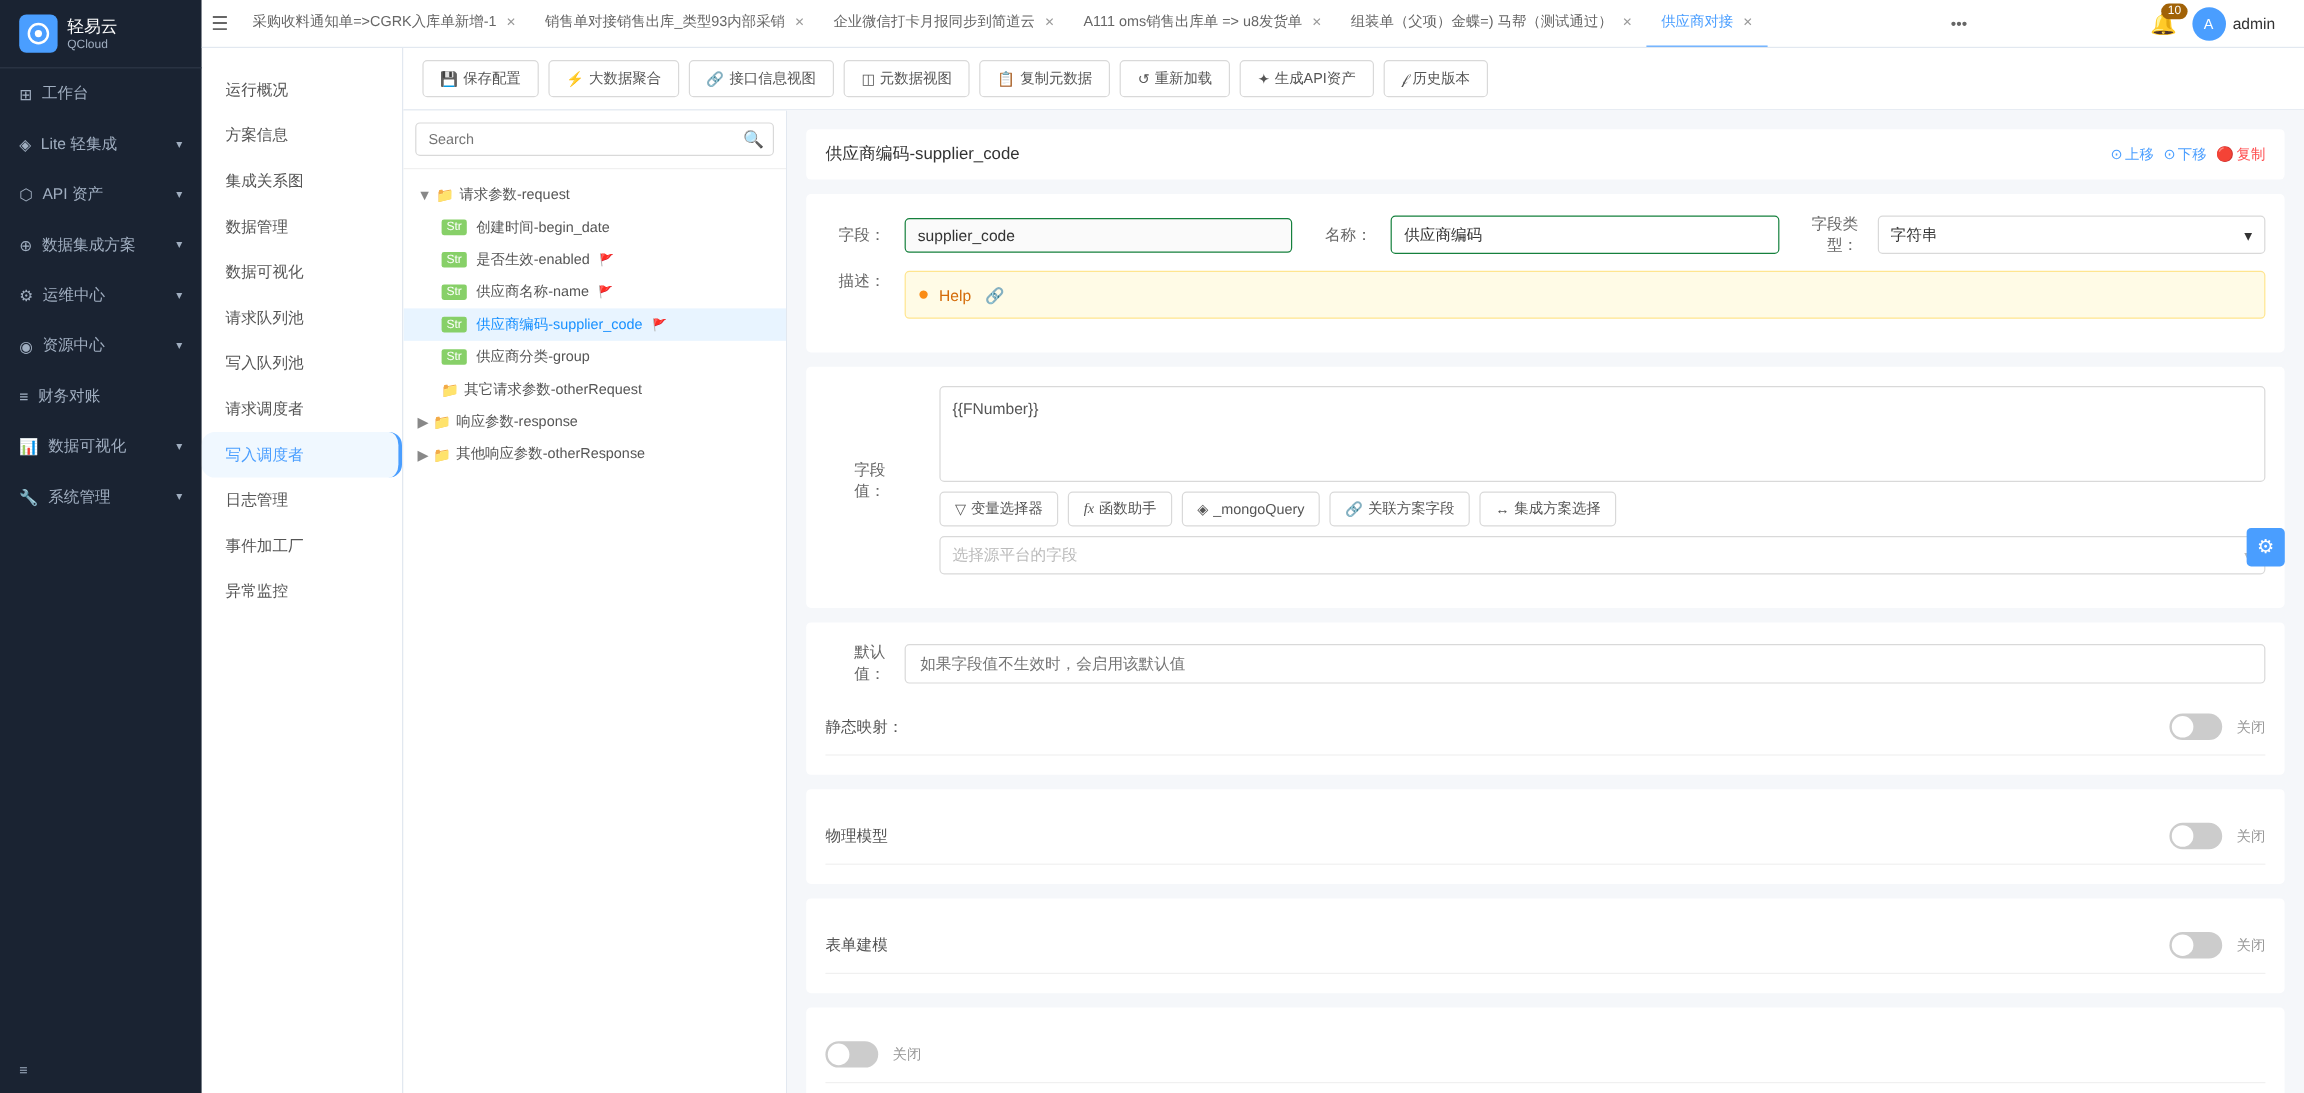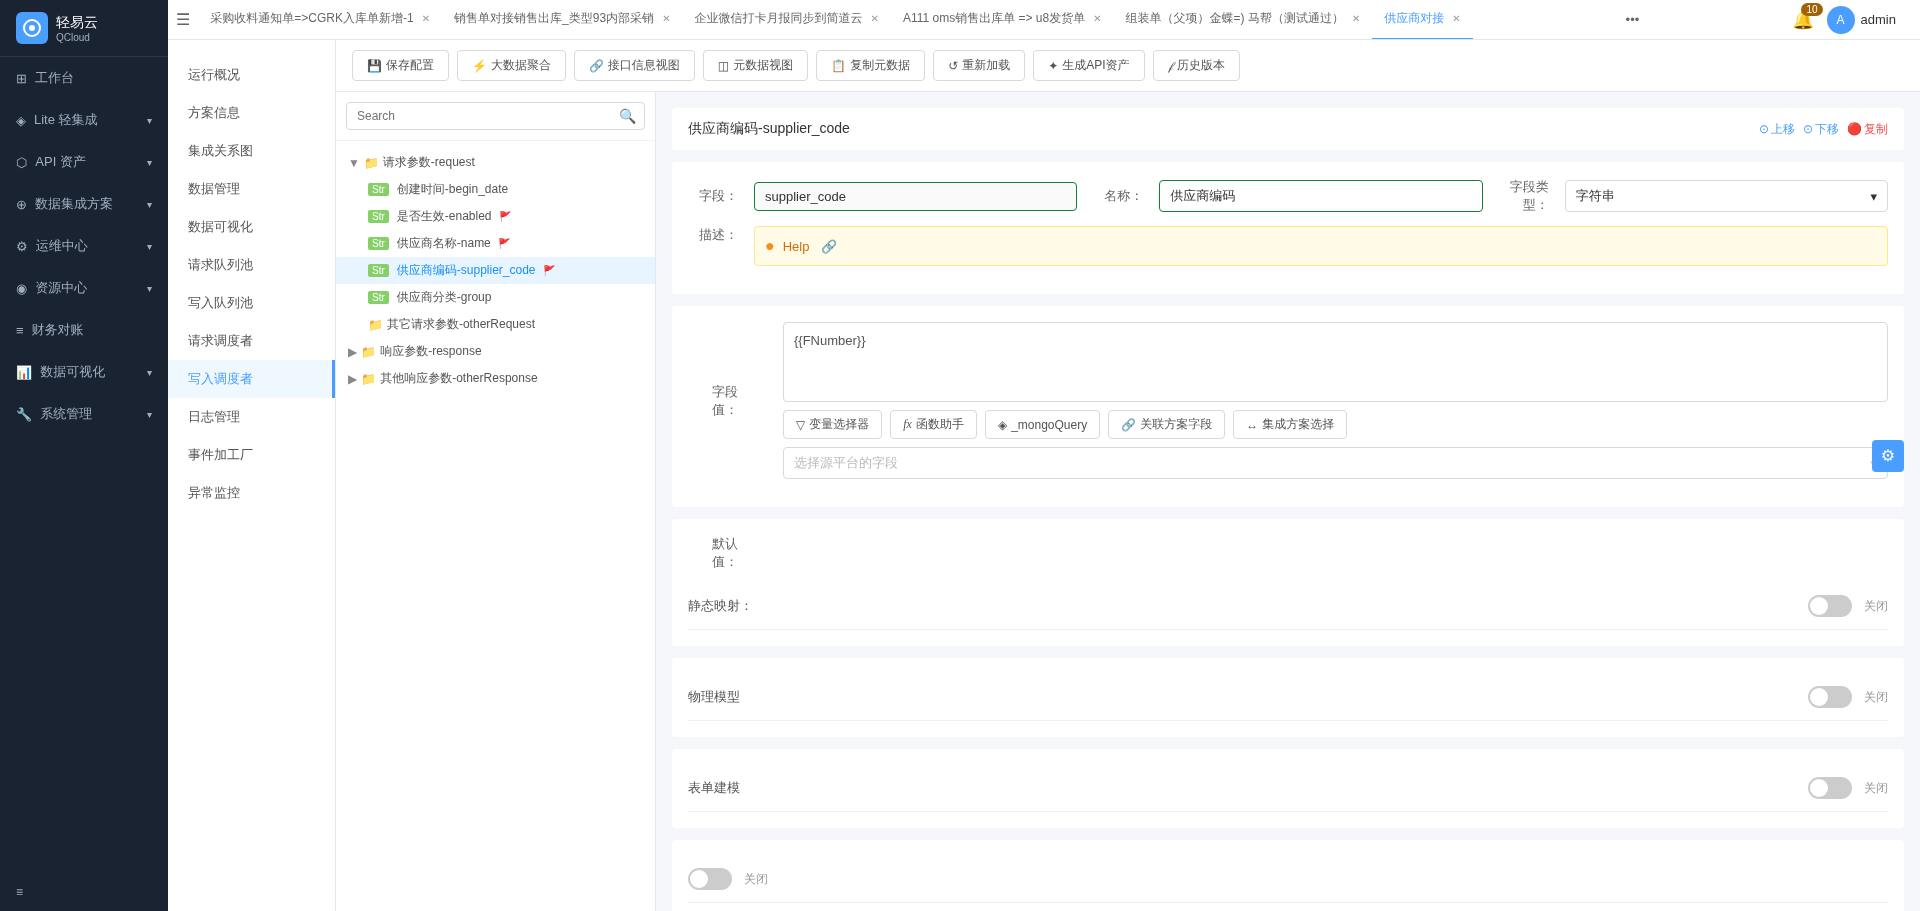--- a/index.html
+++ b/index.html
@@ -23,21 +23,21 @@
     .tab-item.active { color: #4a9eff; border-bottom: 2px solid #4a9eff; }
     .tab-item .close-btn { font-size: 10px; color: #999; margin-left: 2px; }
     .tab-more { margin-left: auto; padding: 0 8px; cursor: pointer; color: #666; }
 
     
     .content-area { display: flex; flex: 1; overflow: hidden; }
 
     
     .left-nav { width: 168px; background: #fff; border-right: 1px solid #e2e8f0; padding: 16px 0; flex-shrink: 0; }
     .nav-item { padding: 10px 20px; cursor: pointer; color: #555; font-size: 13px; }
-    .nav-item.active { color: #4a9eff; background: #f0f8ff; border-right: 3px solid #4a9eff; }
+    .nav-item.active { color: #4a9eff; background: #f0f8ff; border-right: 3px solid #4a9eff; border-radius: 11px; }
 
     
     .main-panel { flex: 1; display: flex; flex-direction: column; overflow: hidden; }
 
     
     .toolbar { background: #fff; border-bottom: 1px solid #e2e8f0; padding: 10px 16px; display: flex; gap: 8px; align-items: center; flex-shrink: 0; }
     .toolbar-btn { padding: 6px 14px; border: 1px solid #d9d9d9; border-radius: 4px; background: #fff; cursor: pointer; font-size: 12px; color: #555; display: flex; align-items: center; gap: 4px; }
 
     
     .split-view { display: flex; flex: 1; overflow: hidden; }
@@ -391,20 +391,21 @@
                   <span>选择源平台的字段</span>
                   <span>▾</span>
                 </div>
               </div>
             </div>
           </div>
 
           <div class="detail-card">
             <div class="field-row">
               <span class="field-label">默认值：</span>
+              <input type="text" class="default-input" placeholder="如果字段值不生效时，会启用该默认值" style="">
             </div>
 
             <div class="toggle-row">
               <span class="toggle-label">静态映射：</span>
               <div class="toggle-switch off"></div>
               <span class="toggle-text">关闭</span>
             </div>
           </div>
 
           <div class="detail-card">

